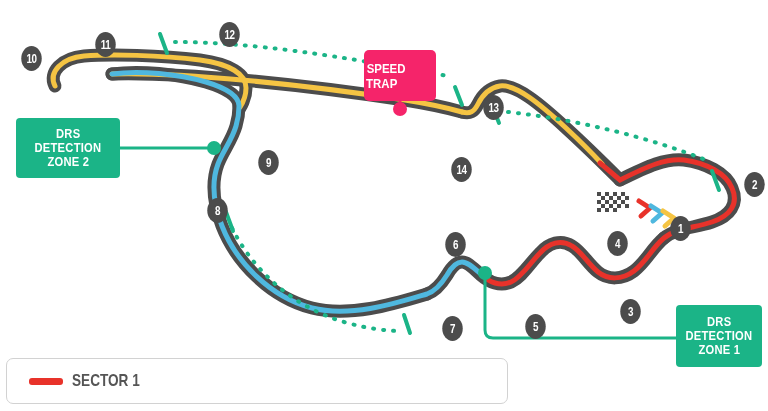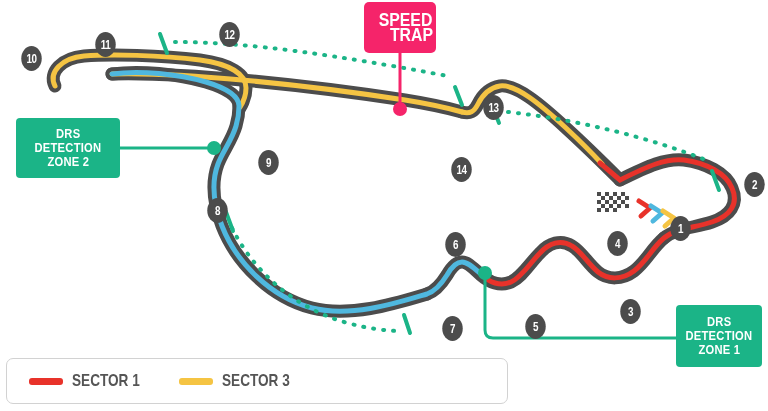--- a/index.html
+++ b/index.html
@@ -23,22 +23,22 @@
   .drs-box{position:absolute;background:#1BB487;border-radius:4px;
     color:#ffffff;text-align:center;font-weight:bold;
     font-family:"Liberation Sans",sans-serif;font-size:13px;line-height:14px;
     display:flex;flex-direction:column;align-items:center;justify-content:center;
     letter-spacing:0.3px;}
   .drs-box div{transform:scaleX(0.86);white-space:nowrap;}
 
   
   .speedtrap-box{position:absolute;background:#F5246A;border-radius:5px;
     color:#ffffff;text-align:center;font-weight:bold;
-    font-family:"Liberation Sans",sans-serif;font-size:18px;line-height:15px;
-    display:flex;flex-direction:column;align-items:flex-end;justify-content:center;}
+    font-family:"Liberation Sans",sans-serif;font-size:13px;line-height:15px;
+    display:flex;flex-direction:column;align-items:flex-start;justify-content:center;margin-top:48px;}
   .speedtrap-box div{transform:scaleX(0.88);white-space:nowrap;}
 
   
   #legend{position:absolute;left:6px;top:358px;width:500px;height:44px;
     border:1.5px solid #d2d2d2;border-radius:7px;background:#ffffff;
     display:flex;align-items:center;}
   .leg-item{display:flex;align-items:center;margin-left:22px;}
   .leg-swatch{width:34px;height:7px;border-radius:3px;margin-right:9px;}
   .leg-label{font-family:"Liberation Sans",sans-serif;font-weight:bold;
     font-size:17px;color:#555555;transform:scaleX(0.8);transform-origin:left center;
@@ -307,19 +307,15 @@
   <div class="speedtrap-box" style="left:364px;top:2px;width:72px;height:51px;">
     <div>SPEED</div>
     <div>TRAP</div>
   </div>
 
   <div id="legend">
     <div class="leg-item">
       <span class="leg-swatch" style="background:#E8322A;"></span>
       <span class="leg-label">SECTOR 1</span>
     </div>
-    <div class="leg-item">
-      <span class="leg-swatch" style="background:#F5C443;"></span>
-      <span class="leg-label">SECTOR 3</span>
-    </div>
   </div>
 
 </div>
 
 </body></html>

